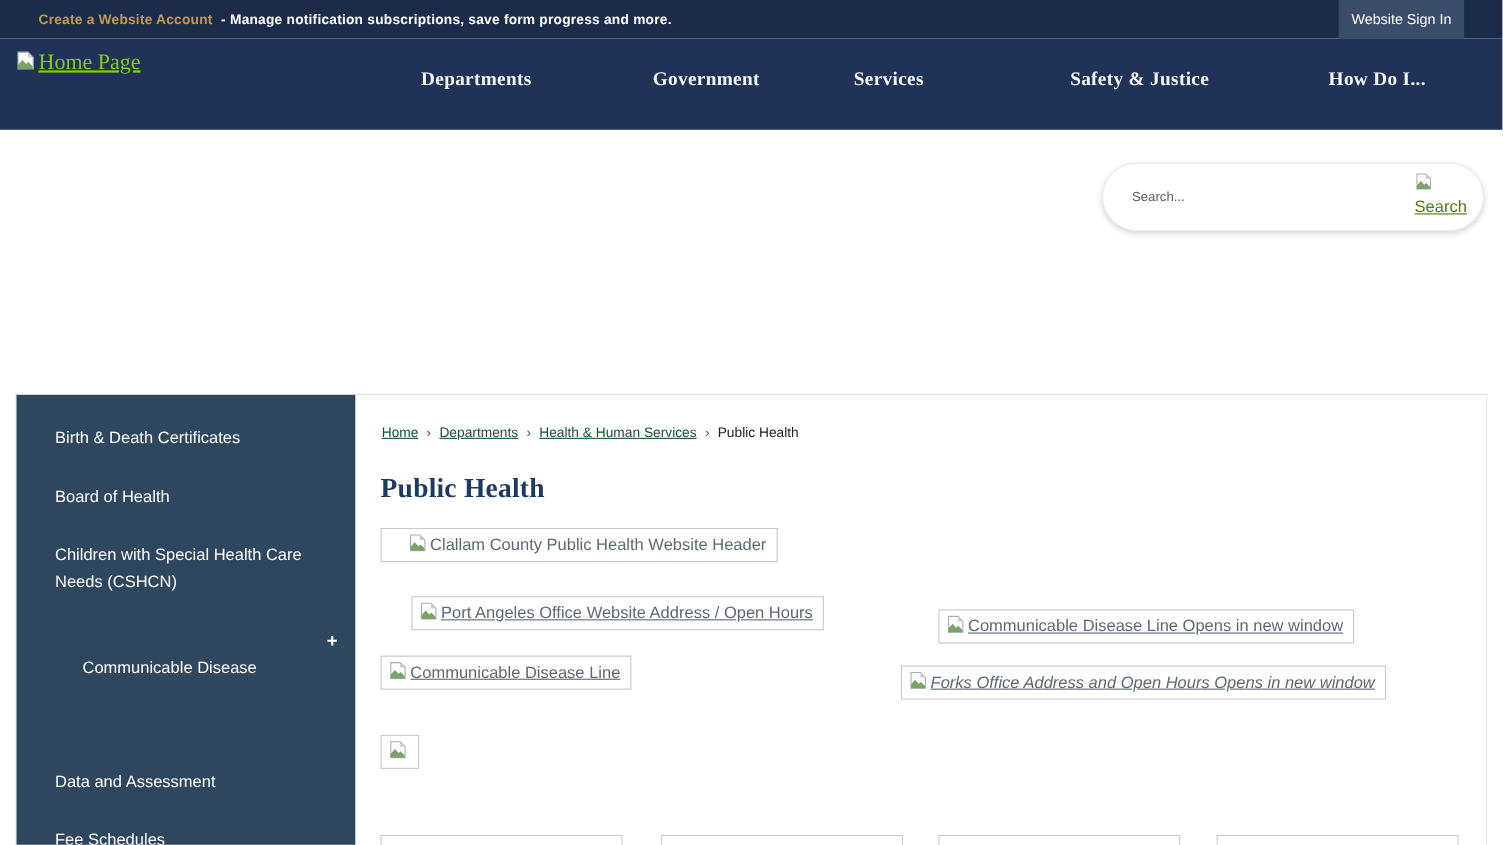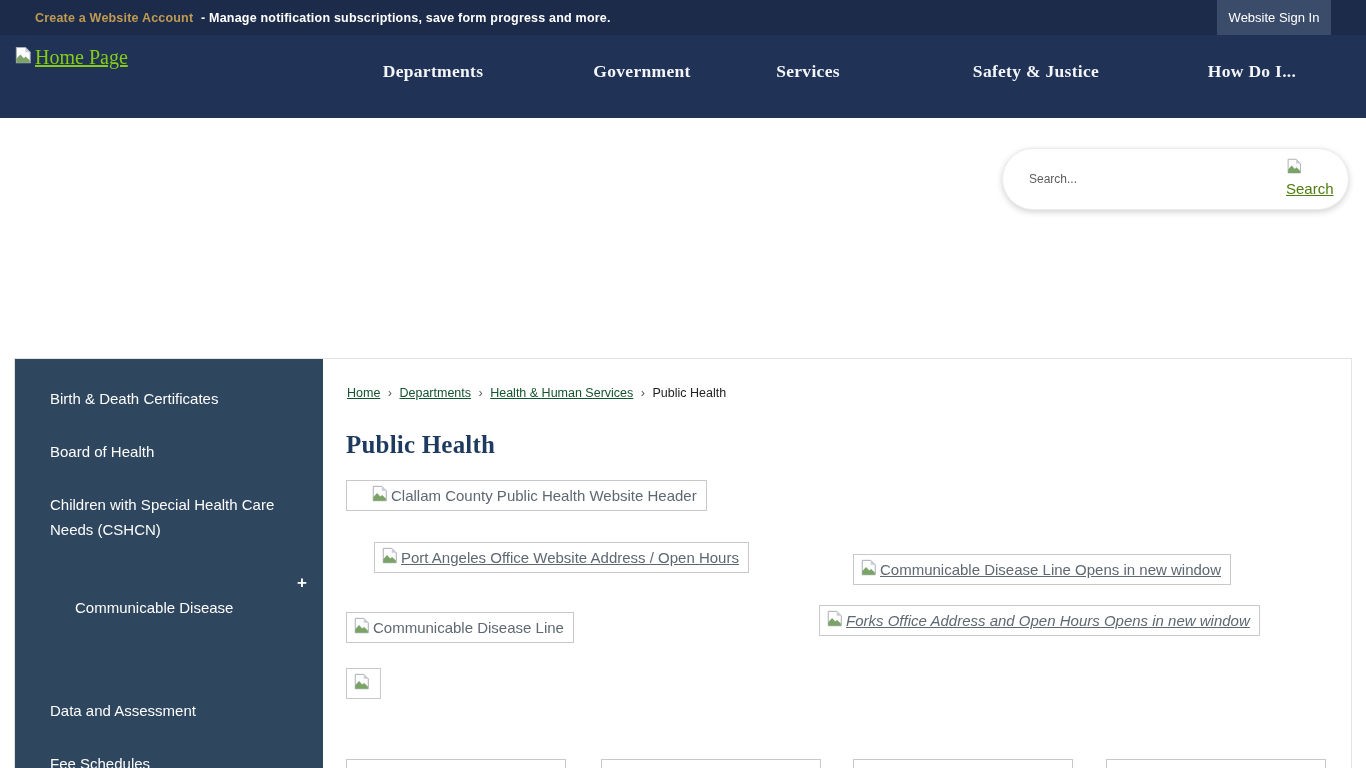--- a/index.html
+++ b/index.html
@@ -156,21 +156,21 @@
         </svg></span>
     <span class="alt">Port Angeles Office Website Address / Open Hours</span>
   </div>
   <div class="widget linked" style="left:838px; top:183px;margin-top:12px;">
     <span><svg width="18" height="18" viewBox="0 0 20 20">
           <use href="#broken-img"></use>
         </svg></span>
     <span class="alt">Communicable Disease Line Opens in new window</span>
   </div>
 
-  <div class="widget" style="left:331px; top:253px;">
+  <div class="widget" style="left:331px; top:237px;text-decoration:underline;">
     <span><svg width="18" height="18" viewBox="0 0 20 20">
           <use href="#broken-img"></use>
         </svg></span>
     <span class="alt">Communicable Disease Line</span>
   </div>
   <div class="widget linked" style="left:804px; top:246px;font-style:italic;">
     <span><svg width="18" height="18" viewBox="0 0 20 20">
           <use href="#broken-img"></use>
         </svg></span>
     <span class="alt">Forks Office Address and Open Hours Opens in new window</span>

